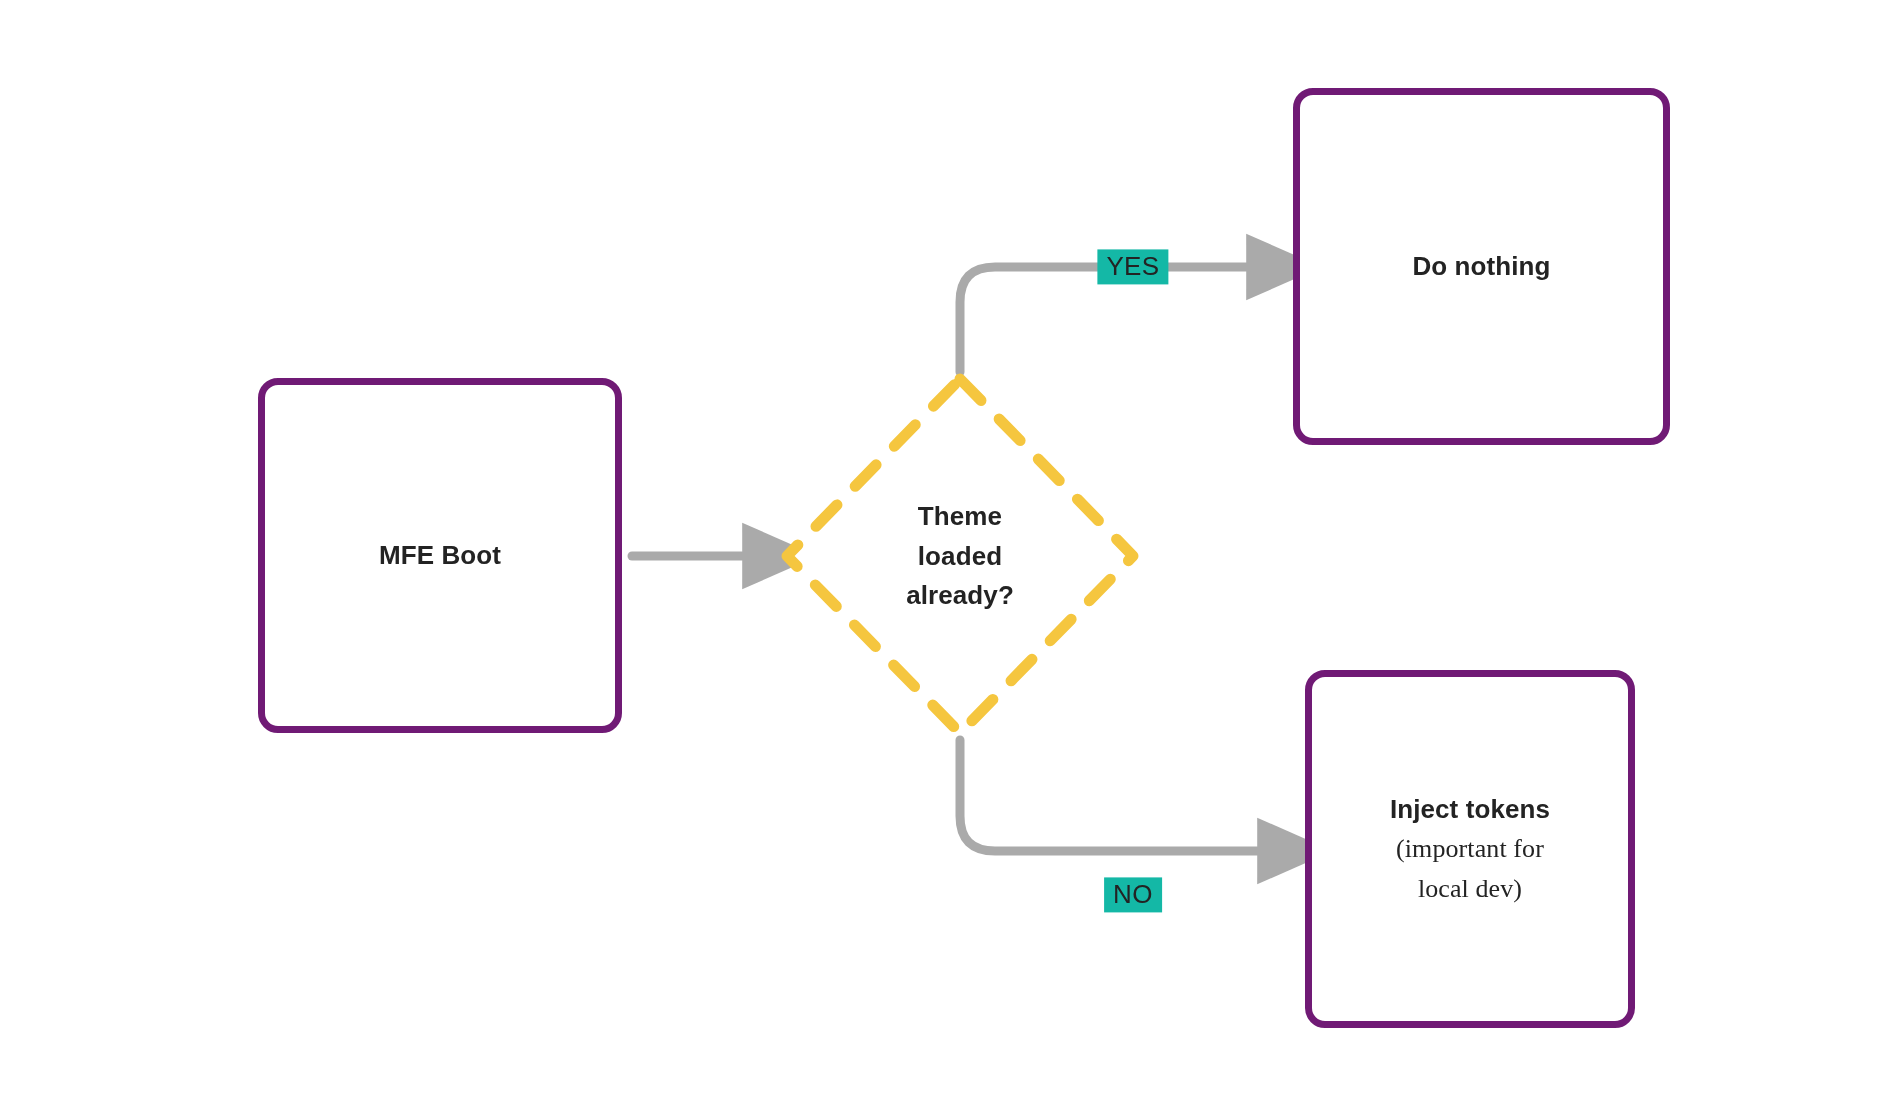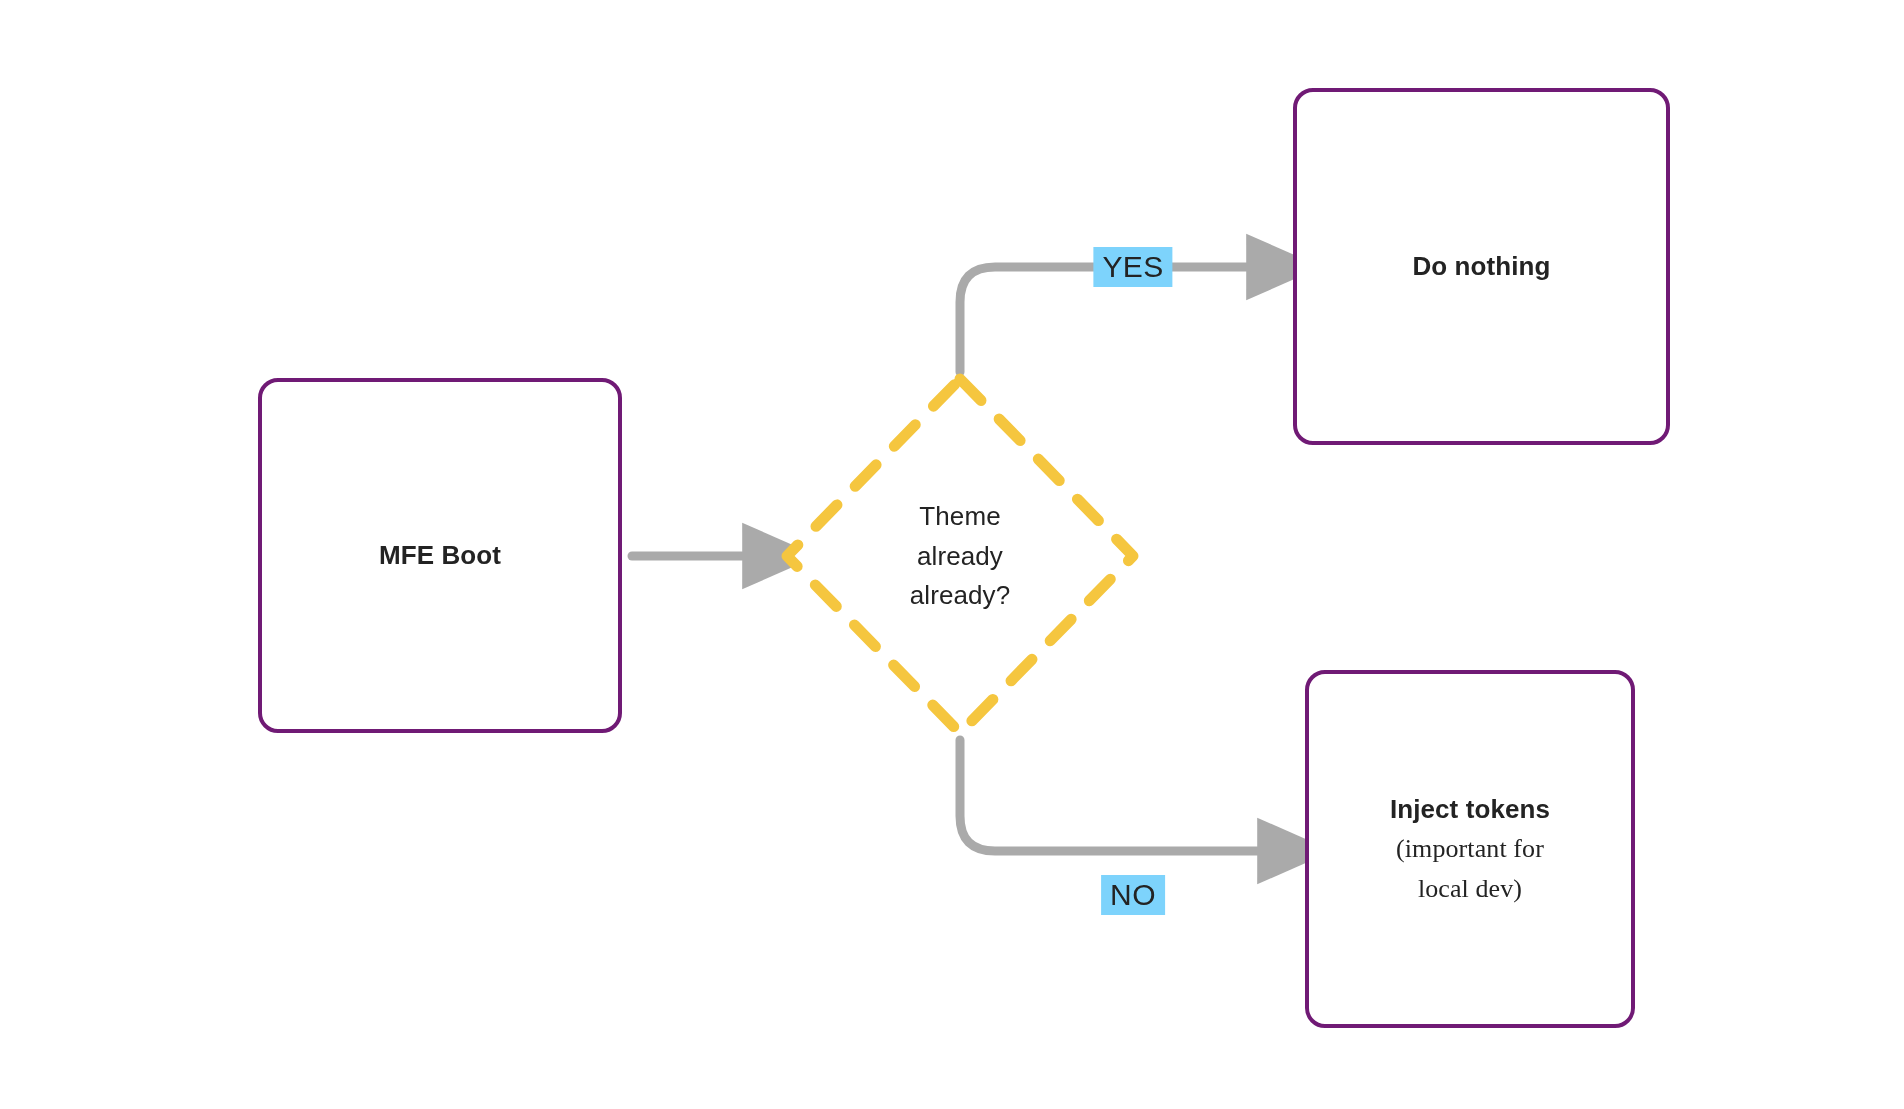--- a/index.html
+++ b/index.html
@@ -22,21 +22,21 @@
     position: absolute;
     left: 0;
     top: 0;
     width: 1904px;
     height: 1109px;
   }
   .node-box {
     position: absolute;
     box-sizing: border-box;
     background: #ffffff;
-    border: 4px solid #701a75;
+    border: 7px solid #701a75;
     border-radius: 20px;
     display: flex;
     align-items: center;
     justify-content: center;
     text-align: center;
   }
   .node-label {
     color: #232323;
     font-size: 26px;
     line-height: 1.52;
@@ -78,30 +78,30 @@
   }
   .decision-text {
     position: absolute;
     left: 50%;
     top: 50%;
     transform: translate(-50%, -50%);
     width: 210px;
     text-align: center;
     color: #232323;
     font-size: 26px;
-    font-weight: normal;
+    font-weight: bold;
     line-height: 1.52;
     letter-spacing: 0.1px;
   }
   .edge-label {
     position: absolute;
     transform: translate(-50%, -50%);
-    background: #7dd3fc;
+    background: #14b8a6;
     color: #232323;
-    font-size: 30px;
+    font-size: 26px;
     font-weight: normal;
     letter-spacing: 0.4px;
     padding: 2px 9px;
     line-height: 1.2;
     white-space: nowrap;
   }
   #label-yes { left: 1133px; top: 267px; }
   #label-no  { left: 1133px; top: 851px; margin-top: 44px; }
 </style>
 </head>
@@ -135,21 +135,21 @@
 
   <div class="node-box" id="node-mfe-boot">
     <div class="node-label">
       <span class="strong">MFE Boot</span>
     </div>
   </div>
 
   <div class="decision">
     <div class="decision-text">
       <span>Theme</span><br>
-      <span>already</span><br>
+      <span>loaded</span><br>
       <span>already?</span>
     </div>
   </div>
 
   <div class="node-box" id="node-do-nothing">
     <div class="node-label">
       <span class="strong">Do nothing</span>
     </div>
   </div>
 

